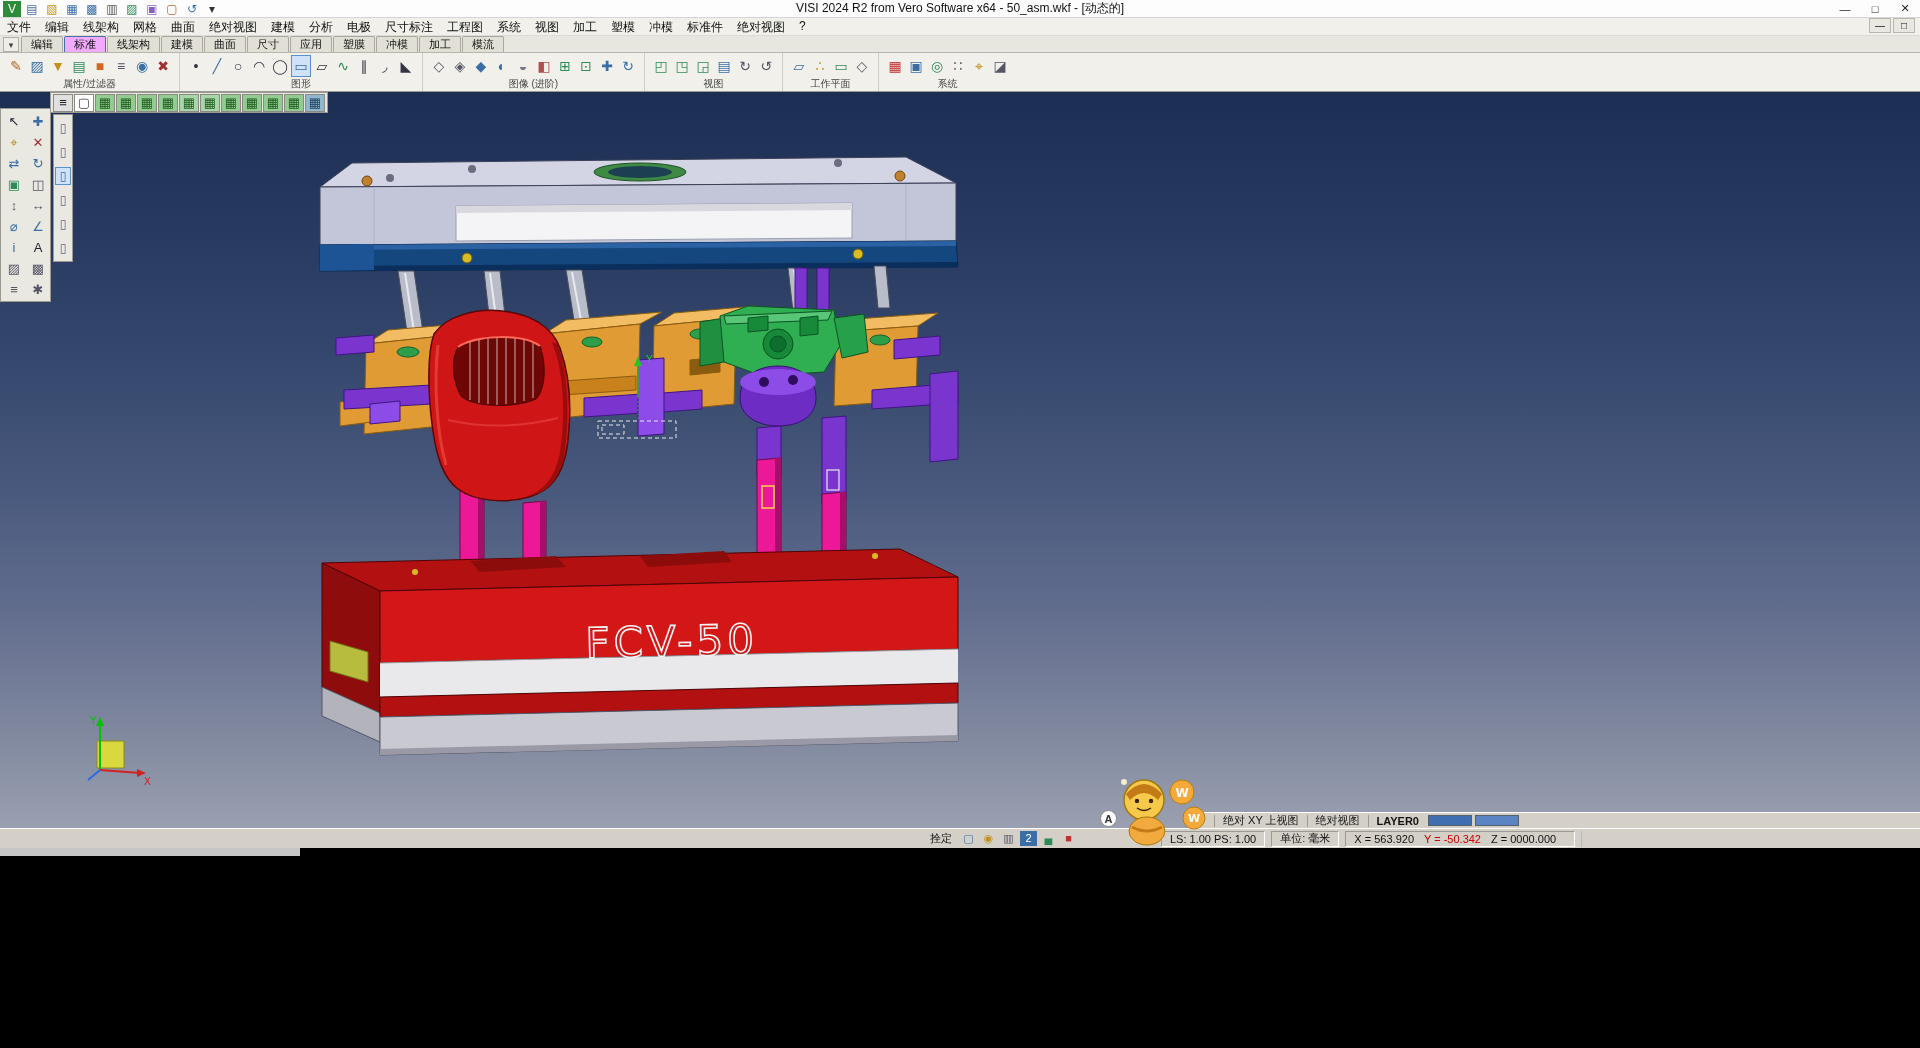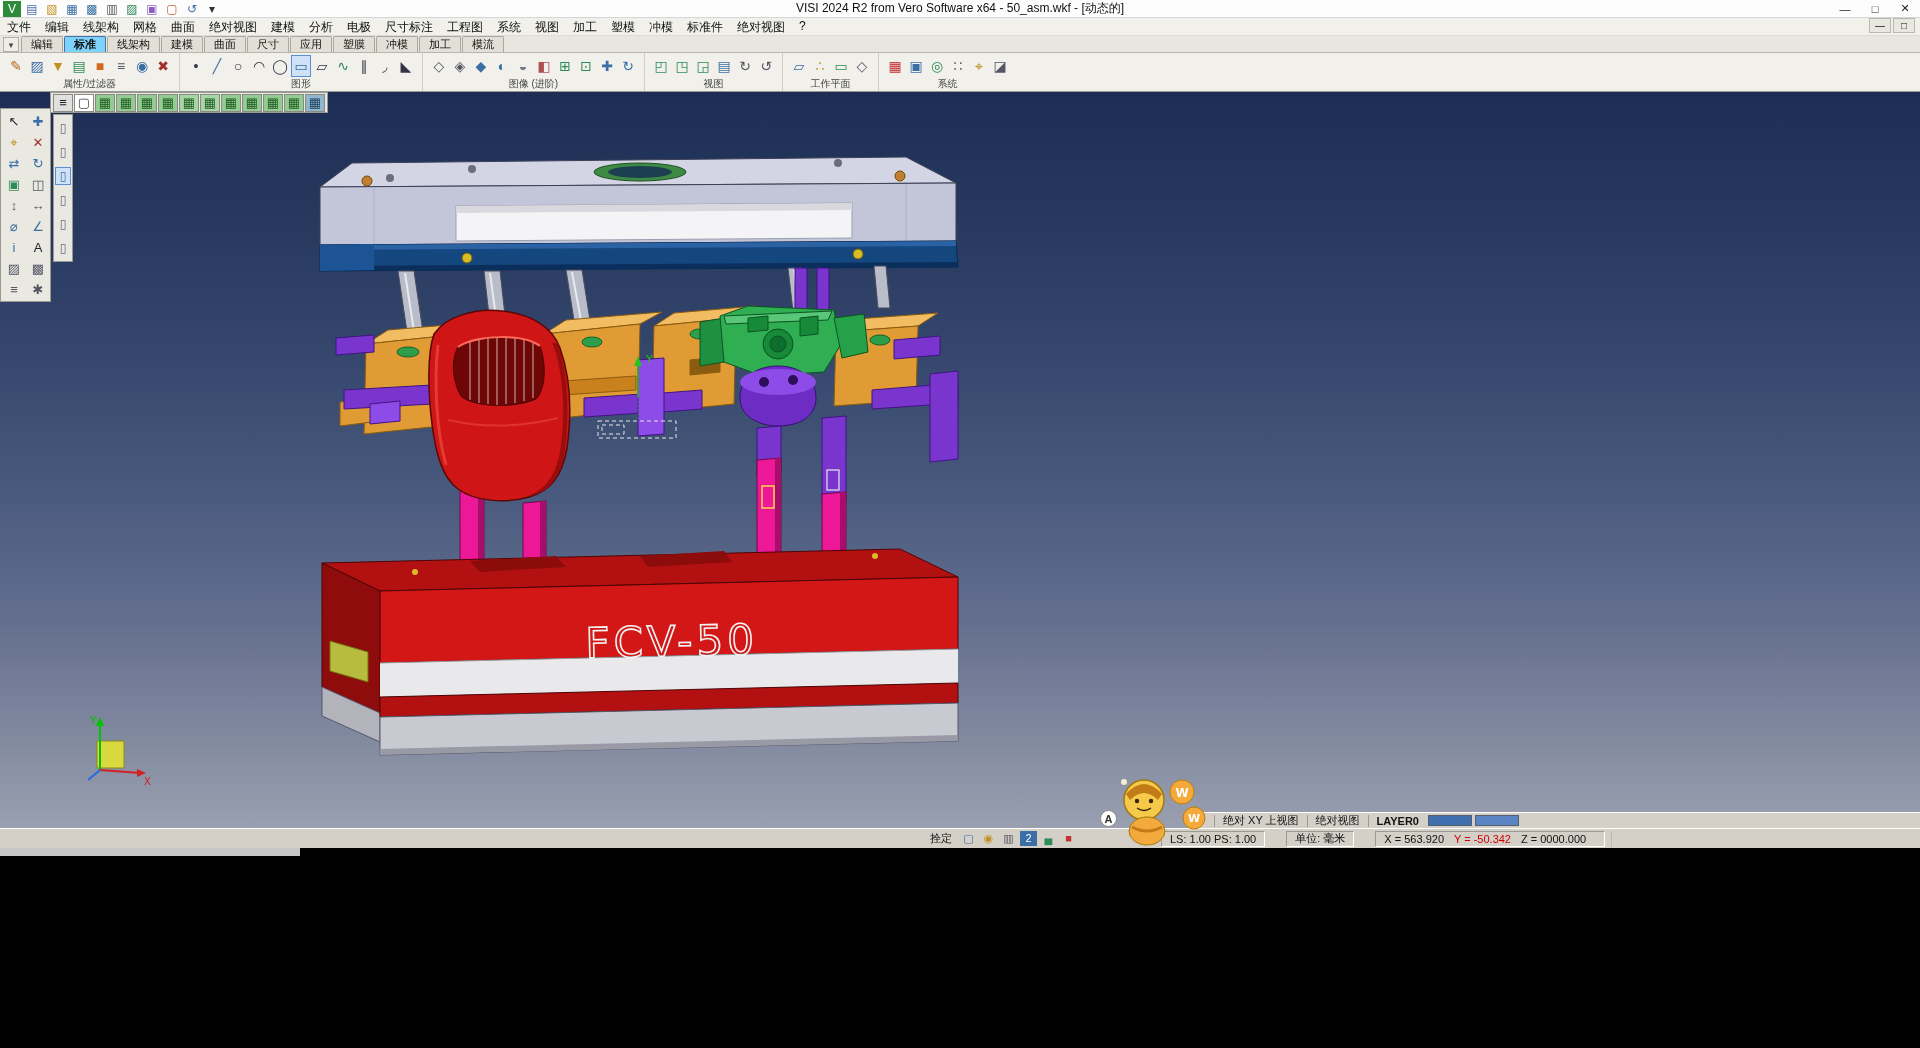--- a/index.html
+++ b/index.html
@@ -12,42 +12,42 @@
 .titlebar .title{position:absolute;left:0;right:0;text-align:center;font-size:12px;color:#111;pointer-events:none}
 .win-controls{margin-left:auto;display:flex;z-index:3;background:#fdfdfd}
 .win-btn{width:30px;height:17px;display:flex;align-items:center;justify-content:center;font-size:11px;color:#222}
 .menubar{position:absolute;top:18px;left:0;right:0;height:18px;background:#f1f0ea;border-bottom:1px solid #dcdcd4;display:flex;align-items:flex-start;z-index:40}
 .menu-item{padding:1px 7px;white-space:nowrap}
 .mdi-controls{margin-left:auto;display:flex;padding-right:5px;gap:2px}
 .mdi-btn{width:22px;height:15px;border:1px solid #b8b8b0;background:#e8e7e0;display:flex;align-items:center;justify-content:center;font-size:10px}
 .tabbar{position:absolute;top:36px;left:0;right:0;height:17px;background:#e8e7df;border-bottom:1px solid #b6b6ae;display:flex;align-items:flex-end;padding-left:3px;z-index:40}
 .tab-drop{width:16px;height:15px;display:flex;align-items:center;justify-content:center;font-size:9px;color:#444;border:1px solid #b0b0a8;background:#eeede6;margin-right:2px}
 .tab{padding:0 9px;height:16px;display:flex;align-items:center;font-size:11px;background:#e2e0d6;border:1px solid #a8a8a0;border-bottom:none;margin-right:1px;border-radius:2px 2px 0 0;white-space:nowrap}
-.tab.active{background:#7dd3fc;border-color:#4a6fa5;font-weight:bold}
+.tab.active{background:#f0abfc;border-color:#4a6fa5;font-weight:normal}
 .toolbar{position:absolute;top:53px;left:0;right:0;height:39px;background:#f1f0ea;border-bottom:1px solid #9a9a92;display:flex;z-index:40}
 .tb-group{display:flex;flex-direction:column;justify-content:space-between;padding:2px 6px 1px 6px}
 .tb-group+.tb-group{border-left:1px solid #cfcec6}
 .tb-icons{display:flex;gap:1px;align-items:center}
 .tb-icons .icon{width:20px;height:22px;font-size:14px}
 .tb-label{text-align:center;font-size:10px;color:#444;white-space:nowrap}
 .viewport{position:absolute;top:92px;left:0;width:1920px;height:736px;background:linear-gradient(180deg,#1c2e53 0%,#27395f 18%,#35476d 36%,#4a5a7e 55%,#646f8f 72%,#828aa0 88%,#9aa0b0 100%);z-index:1}
 .viewport svg.model{position:absolute;top:0;left:0}
 .cube-strip{position:absolute;top:0;left:50px;height:21px;display:flex;align-items:center;gap:1px;background:#e9e8e1;border:1px solid #9a9a92;padding:0 2px;z-index:5}
 .cube-strip .icon{width:20px;height:18px;font-size:13px;border:1px solid #8a8a82}
 .left-palette{position:absolute;top:16px;left:0;width:51px;background:#e9e8e1;border:1px solid #9a9a92;display:grid;grid-template-columns:repeat(2,23px);gap:1px 1px;padding:2px;z-index:5}
 .left-palette .icon{width:22px;height:20px;font-size:13px}
 .clip-strip{position:absolute;top:22px;left:53px;width:20px;background:#e9e8e1;border:1px solid #9a9a92;display:flex;flex-direction:column;align-items:center;gap:6px;padding:4px 0;z-index:5}
 .clip-strip .icon{width:16px;height:18px;font-size:12px}
 .overlay-bar{position:absolute;top:812px;left:1190px;right:0;height:16px;background:#d4d0c8;border-top:1px solid #fff;border-left:1px solid #808080;display:flex;align-items:center;font-size:11px;z-index:20}
 .overlay-bar .sep{width:1px;height:12px;background:#9a9a92;margin:0 5px}
 .overlay-bar .lbl{white-space:nowrap;padding:0 3px}
 .swatches{display:flex;gap:3px;margin-left:6px;align-items:center}
 .swatch{width:44px;height:11px;border:1px solid #55606e;display:inline-block}
 .statusbar{position:absolute;top:828px;left:0;right:0;height:20px;background:#d4d0c8;border-top:1px solid #fff;display:flex;align-items:center;font-size:11px;z-index:20}
-.statusbar .seg{display:flex;align-items:center;height:16px;padding:0 8px;border:1px solid;border-color:#9a9a92 #ffffff #ffffff #9a9a92;margin-left:21px;white-space:nowrap}
+.statusbar .seg{display:flex;align-items:center;height:16px;padding:0 8px;border:1px solid;border-color:#9a9a92 #ffffff #ffffff #9a9a92;margin-left:6px;white-space:nowrap}
 .statusbar .icons{display:flex;gap:3px;margin-left:8px}
 .statusbar .icons .icon{width:17px;height:15px;font-size:11px}
 .coord-y{color:#cc0000}
 .coord-x,.coord-z{color:#111}
 .coords span{margin-right:10px}
 .a-badge{position:absolute;top:810px;left:1100px;width:17px;height:17px;border-radius:50%;background:#fff;border:1px solid #8a8a8a;display:flex;align-items:center;justify-content:center;font-size:11px;font-weight:bold;color:#333;z-index:30}
 .mascot{position:absolute;top:770px;left:1112px;width:100px;height:80px;z-index:30}
 .bottom-strip{position:absolute;top:848px;left:0;width:300px;height:8px;background:#c6c6c6;z-index:10}
 </style>
 </head>

